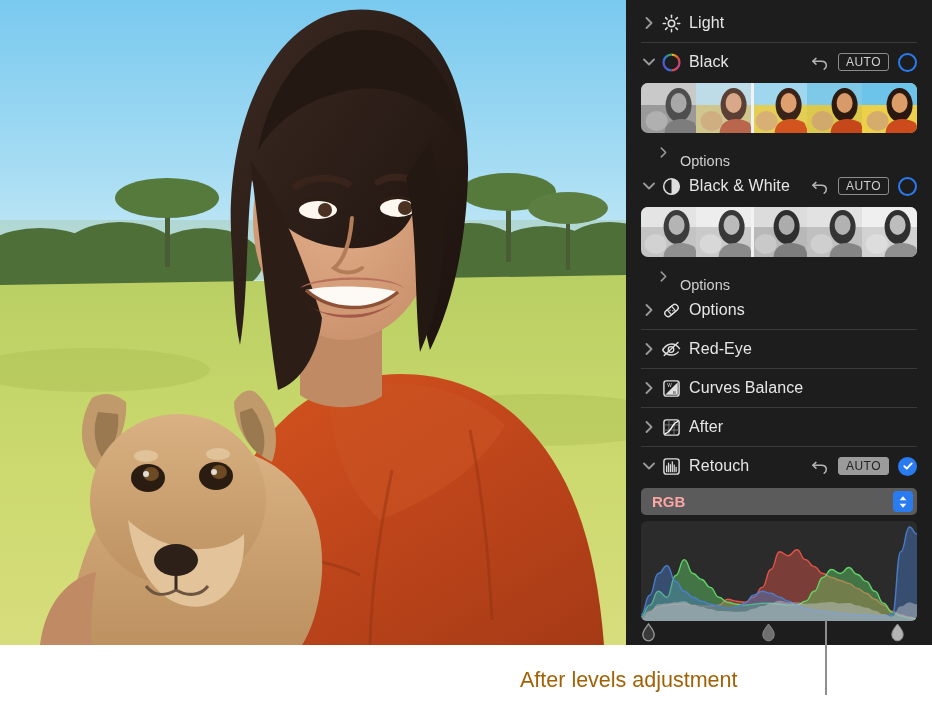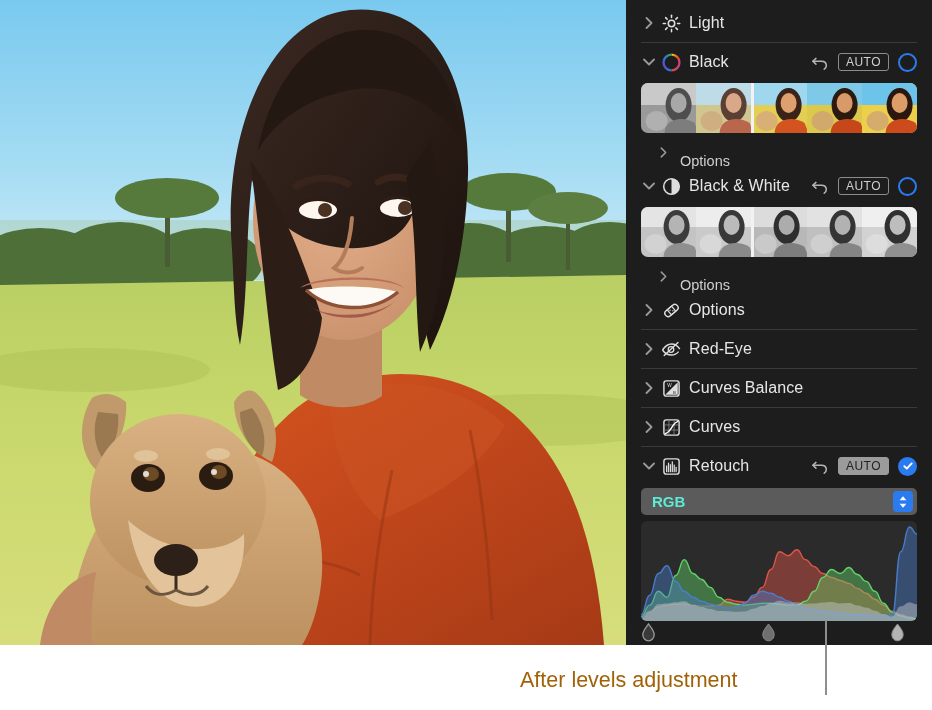--- a/index.html
+++ b/index.html
@@ -88,21 +88,21 @@
     width: 14px; color: #9a9a9a; display:flex; align-items:center;
   }
   .optrow .olbl { color: #cfcfcf; font-size: 14.5px; margin-left: 6px; margin-top: 18px; }
 
   
   .selectbox {
     margin: 3px 3px 6px 3px; height: 27px; border-radius: 5px;
     background: #5b5b5b; display: flex; align-items: center;
     padding: 0 4px 0 11px; position: relative;
   }
-  .selectbox .val { flex: 1 1 auto; font-size: 15px; color: #5eead4; font-weight: 600; }
+  .selectbox .val { flex: 1 1 auto; font-size: 15px; color: #fca5a5; font-weight: 600; }
   .stepper {
     width: 20px; height: 21px; border-radius: 4px; background: #2a7bf0;
     display: flex; flex-direction: column; align-items: center; justify-content: center;
   }
 
   
   .histo {
     margin: 0 3px; height: 100px; border-radius: 6px;
     background: #2b2b2b; position: relative; overflow: hidden;
   }
@@ -541,21 +541,21 @@
           <rect x="2" y="2" width="16" height="16" rx="2.5" fill="none" stroke="#dedede" stroke-width="1.5"></rect>
           <g stroke="#8e8e8e" stroke-width="0.8">
             <path d="M7.3 2.4 V17.6"></path>
               <path d="M12.7 2.4 V17.6"></path>
             <path d="M2.4 7.3 H17.6"></path>
               <path d="M2.4 12.7 H17.6"></path>
           </g>
           <path d="M3 16.5 C7 16 9 12 11.5 8 C13.4 5.2 15.6 4 17 3.6" fill="none" stroke="#ffffff" stroke-width="1.5"></path>
         </svg>
       </span>
-      <span class="lbl">Curves</span>
+      <span class="lbl">After</span>
     </div>
     <div class="sep"></div>
 
     <div class="row">
       <span class="disclose">
         <svg width="12" height="8" viewBox="0 0 12 8">
             <path d="M1 1.5 L6 6.5 L11 1.5" stroke="#9a9a9a" stroke-width="1.8" fill="none" stroke-linecap="round" stroke-linejoin="round"></path>
           </svg>
       </span>
       <span class="ico">

